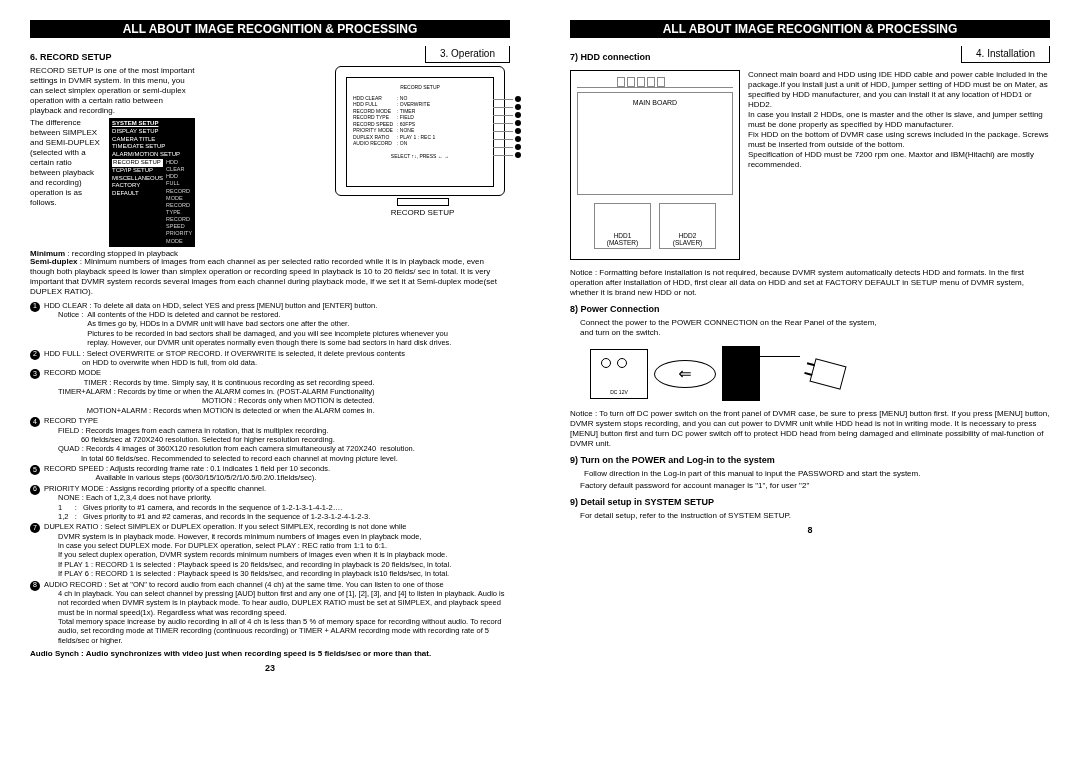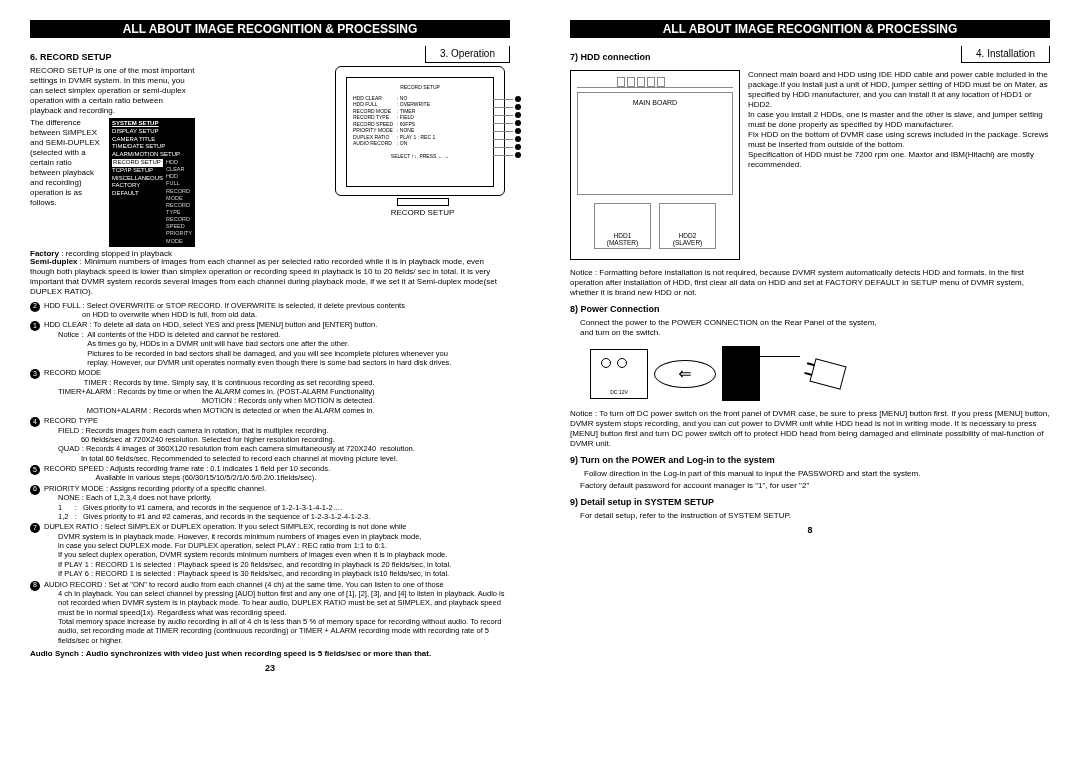--- a/index.html
+++ b/index.html
@@ -195,21 +195,21 @@
                 <div>HDD FULL</div>
                 <div>RECORD MODE</div>
                 <div>RECORD TYPE</div>
                 <div>RECORD SPEED</div>
                 <div>PRIORITY MODE</div>
               </div>
             </div>
           </div>
         </div>
         <div style="margin-top:2px;">
-          <b>Factory</b>
+          <b>Minimum</b>
           <span>: recording stopped in playback</span>
         </div>
       </div>
 
       <div class="monitor">
         <div class="monitor-outer">
           <div class="monitor-screen">
             <div class="screen-content">
               <div class="t">RECORD SETUP</div>
               <table>
@@ -283,29 +283,29 @@
       </div>
     </div>
 
     <div class="body-text" style="margin-top:-2px;">
       <b>Semi-duplex</b>
       <span>: Minimum numbers of images from each channel as per selected ratio recorded while it is in playback mode, even though both playback speed is lower than simplex operation or recording speed in playback is 10 to 20 fields/ sec in total. It is very important that DVMR system records several images from each channel during playback mode, if we set it at Semi-duplex mode(set DUPLEX RATIO).</span>
     </div>
 
     <ul class="bullet-list" style="margin-top:4px;">
       <li>
-          <span class="circ">2</span>
-          <div><span>HDD FULL : Select OVERWRITE or STOP RECORD. If OVERWRITE is selected, it delete previous contents</span><br><span class="indent">on HDD to overwrite when HDD is full, from old data.</span></div>
-        </li>
-      <li>
           <span class="circ">1</span>
           <div><span>HDD CLEAR : To delete all data on HDD, select YES and press [MENU] button and [ENTER] button.</span><br><span class="sub-indent" style="white-space:pre-wrap;">Notice :  All contents of the HDD is deleted and cannot be restored.
               As times go by, HDDs in a DVMR unit will have bad sectors one after the other.
               Pictures to be recorded in bad sectors shall be damaged, and you will see incomplete pictures whenever you
               replay. However, our DVMR unit operates normally even though there is some bad sectors in hard disk drives.</span></div>
+        </li>
+      <li>
+          <span class="circ">2</span>
+          <div><span>HDD FULL : Select OVERWRITE or STOP RECORD. If OVERWRITE is selected, it delete previous contents</span><br><span class="indent">on HDD to overwrite when HDD is full, from old data.</span></div>
         </li>
       <li>
           <span class="circ">3</span>
           <div><span>RECORD MODE</span><br><span class="sub-indent" style="white-space:pre-wrap;text-align:right;">TIMER : Records by time. Simply say, it is continuous recording as set recording speed.
 TIMER+ALARM : Records by time or when the ALARM comes in. (POST-ALARM Functionality)
 MOTION : Records only when MOTION is detected.
 MOTION+ALARM : Records when MOTION is detected or when the ALARM comes in.</span></div>
         </li>
       <li>
           <span class="circ">4</span>

